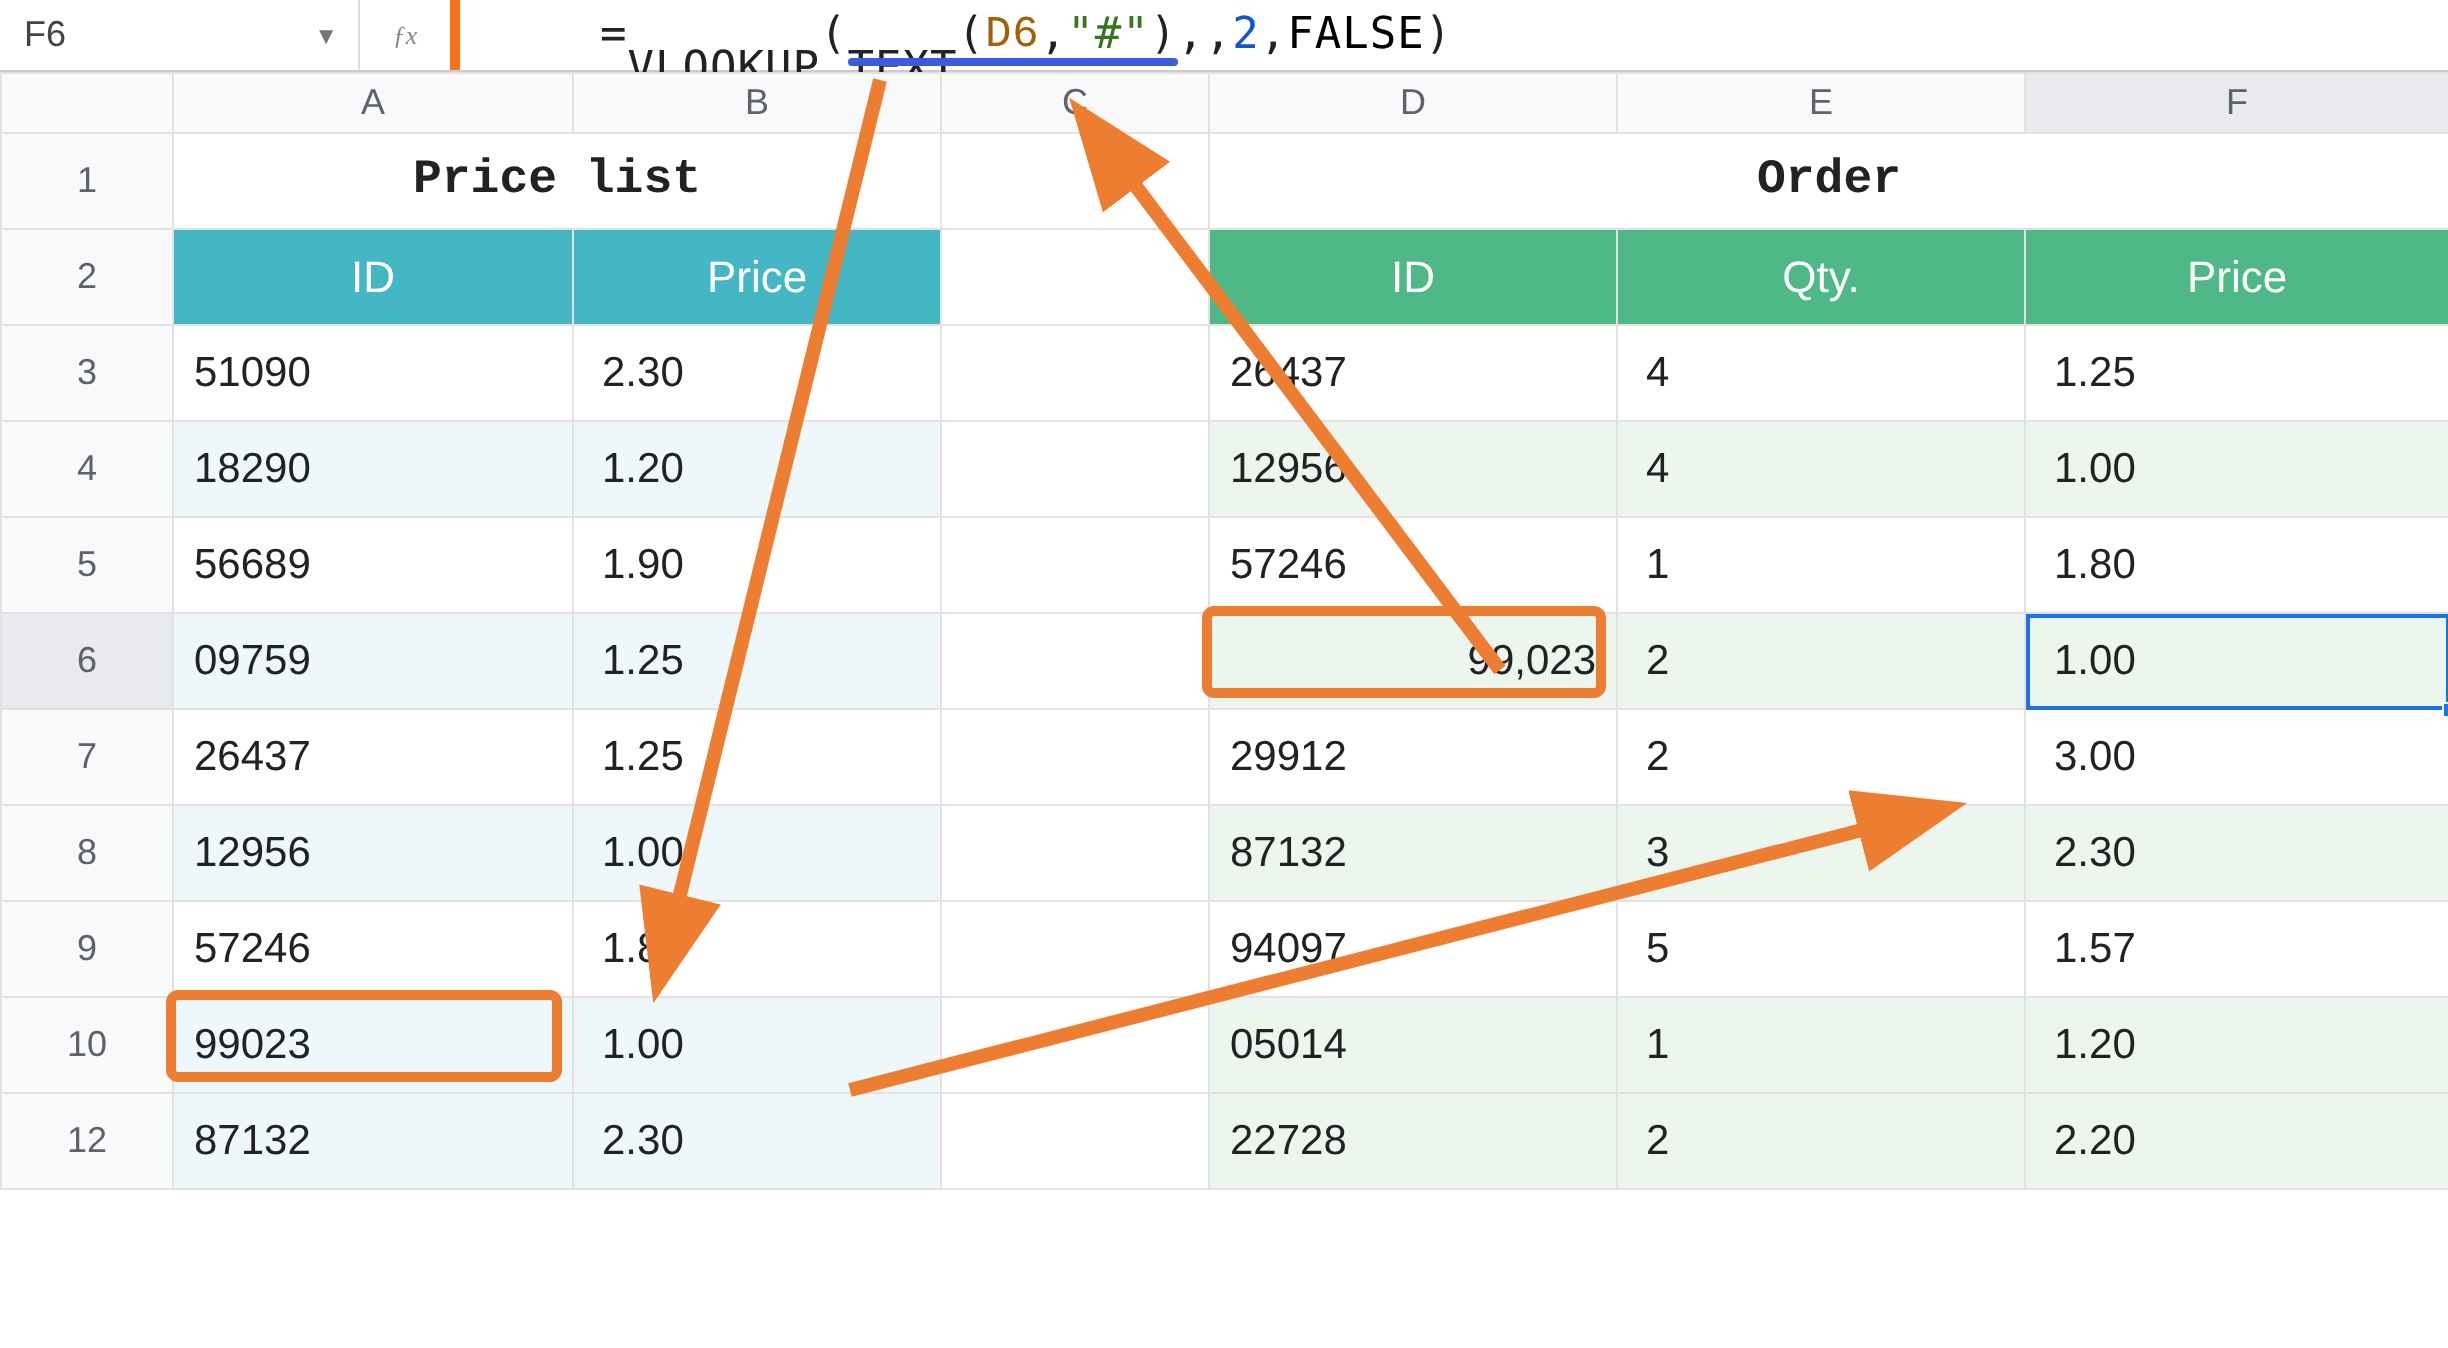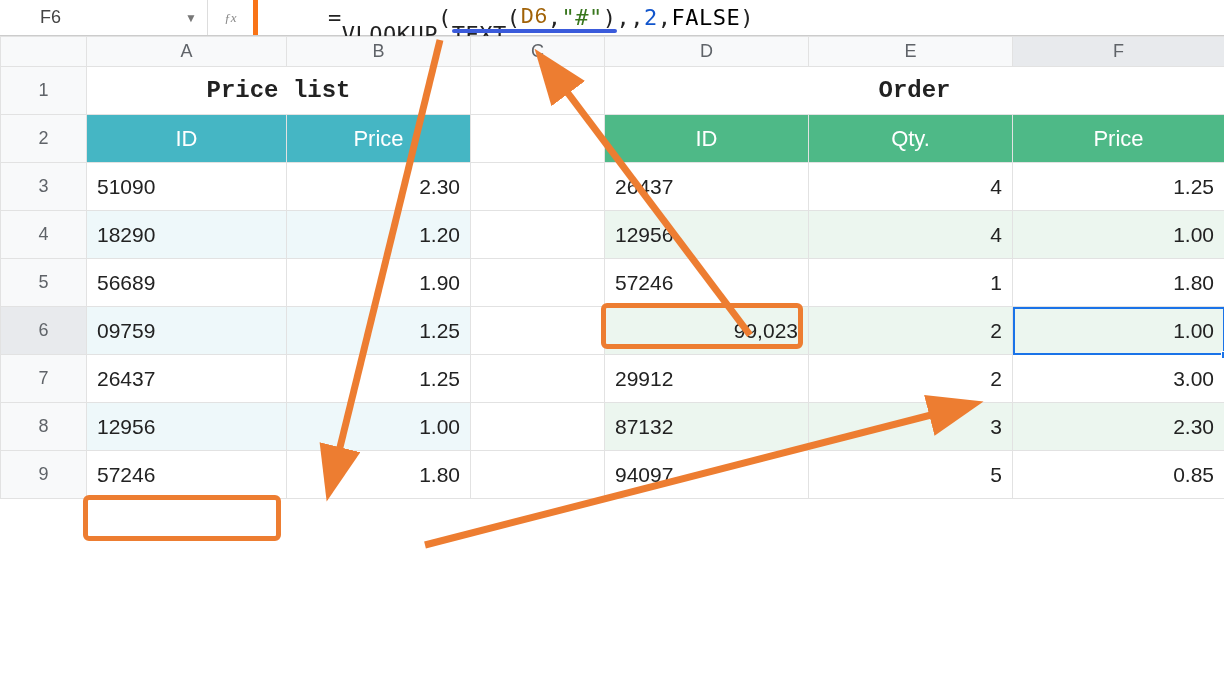--- a/index.html
+++ b/index.html
@@ -14,21 +14,20 @@
     position: relative;
   }
 
   
   .formula-bar {
     display: flex;
     align-items: center;
     border-bottom: 1px solid #ccc;
     height: 36px;
     background: #fff;
-    padding-left: 28px;
   }
   .name-box {
     width: 180px;
     height: 100%;
     display: flex;
     align-items: center;
     padding: 0 12px;
     border-right: 1px solid #ddd;
     font-size: 18px;
     color: #444;
@@ -145,21 +144,21 @@
     color: #fff;
     text-align: center;
     font-size: 22px;
   }
 
   
   .tint-teal  { background: #eef8fa; margin-top: 34px; }
   .tint-green { background: #ecf6ef; }
 
   .num-right { text-align: right; }
-  .num-center { text-align: right; padding-left: 14px; }
+  .num-center { text-align: left; padding-left: 14px; }
 
   
   .sel-cell {
     outline: 2px solid #1a73e8;
     outline-offset: -2px;
     position: relative;
   }
   .sel-handle {
     position: absolute;
     right: -5px;
@@ -313,21 +312,39 @@
           <td class="tint-green num-center">3</td>
           <td class="tint-green num-center">2.30</td>
         </tr>
         <tr>
           <td class="rowlabel">9</td>
           <td class="">57246</td>
           <td class=" num-center">1.80</td>
           <td></td>
           <td class="">94097</td>
           <td class=" num-center">5</td>
-          <td class=" num-center">0.85</td>
+          <td class=" num-center">1.57</td>
+        </tr>
+        <tr>
+          <td class="rowlabel">10</td>
+          <td class="tint-teal">99023</td>
+          <td class="tint-teal num-center">1.00</td>
+          <td></td>
+          <td class="tint-green">05014</td>
+          <td class="tint-green num-center">1</td>
+          <td class="tint-green num-center">1.20</td>
+        </tr>
+        <tr>
+          <td class="rowlabel">12</td>
+          <td class="tint-teal">87132</td>
+          <td class="tint-teal num-center">2.30</td>
+          <td></td>
+          <td class="tint-green">22728</td>
+          <td class="tint-green num-center">2</td>
+          <td class="tint-green num-center">2.20</td>
         </tr>
       </tbody>
 </table>
 
 <div class="hl-box" id="hl-d6" style="left: 600.5px; top: 266.5px; width: 202px; height: 46px;"></div>
 
 <div class="hl-box" id="hl-a10" style="left: 82.5px; top: 458.5px; width: 198px; height: 46px;"></div>
 
 </div>
 

